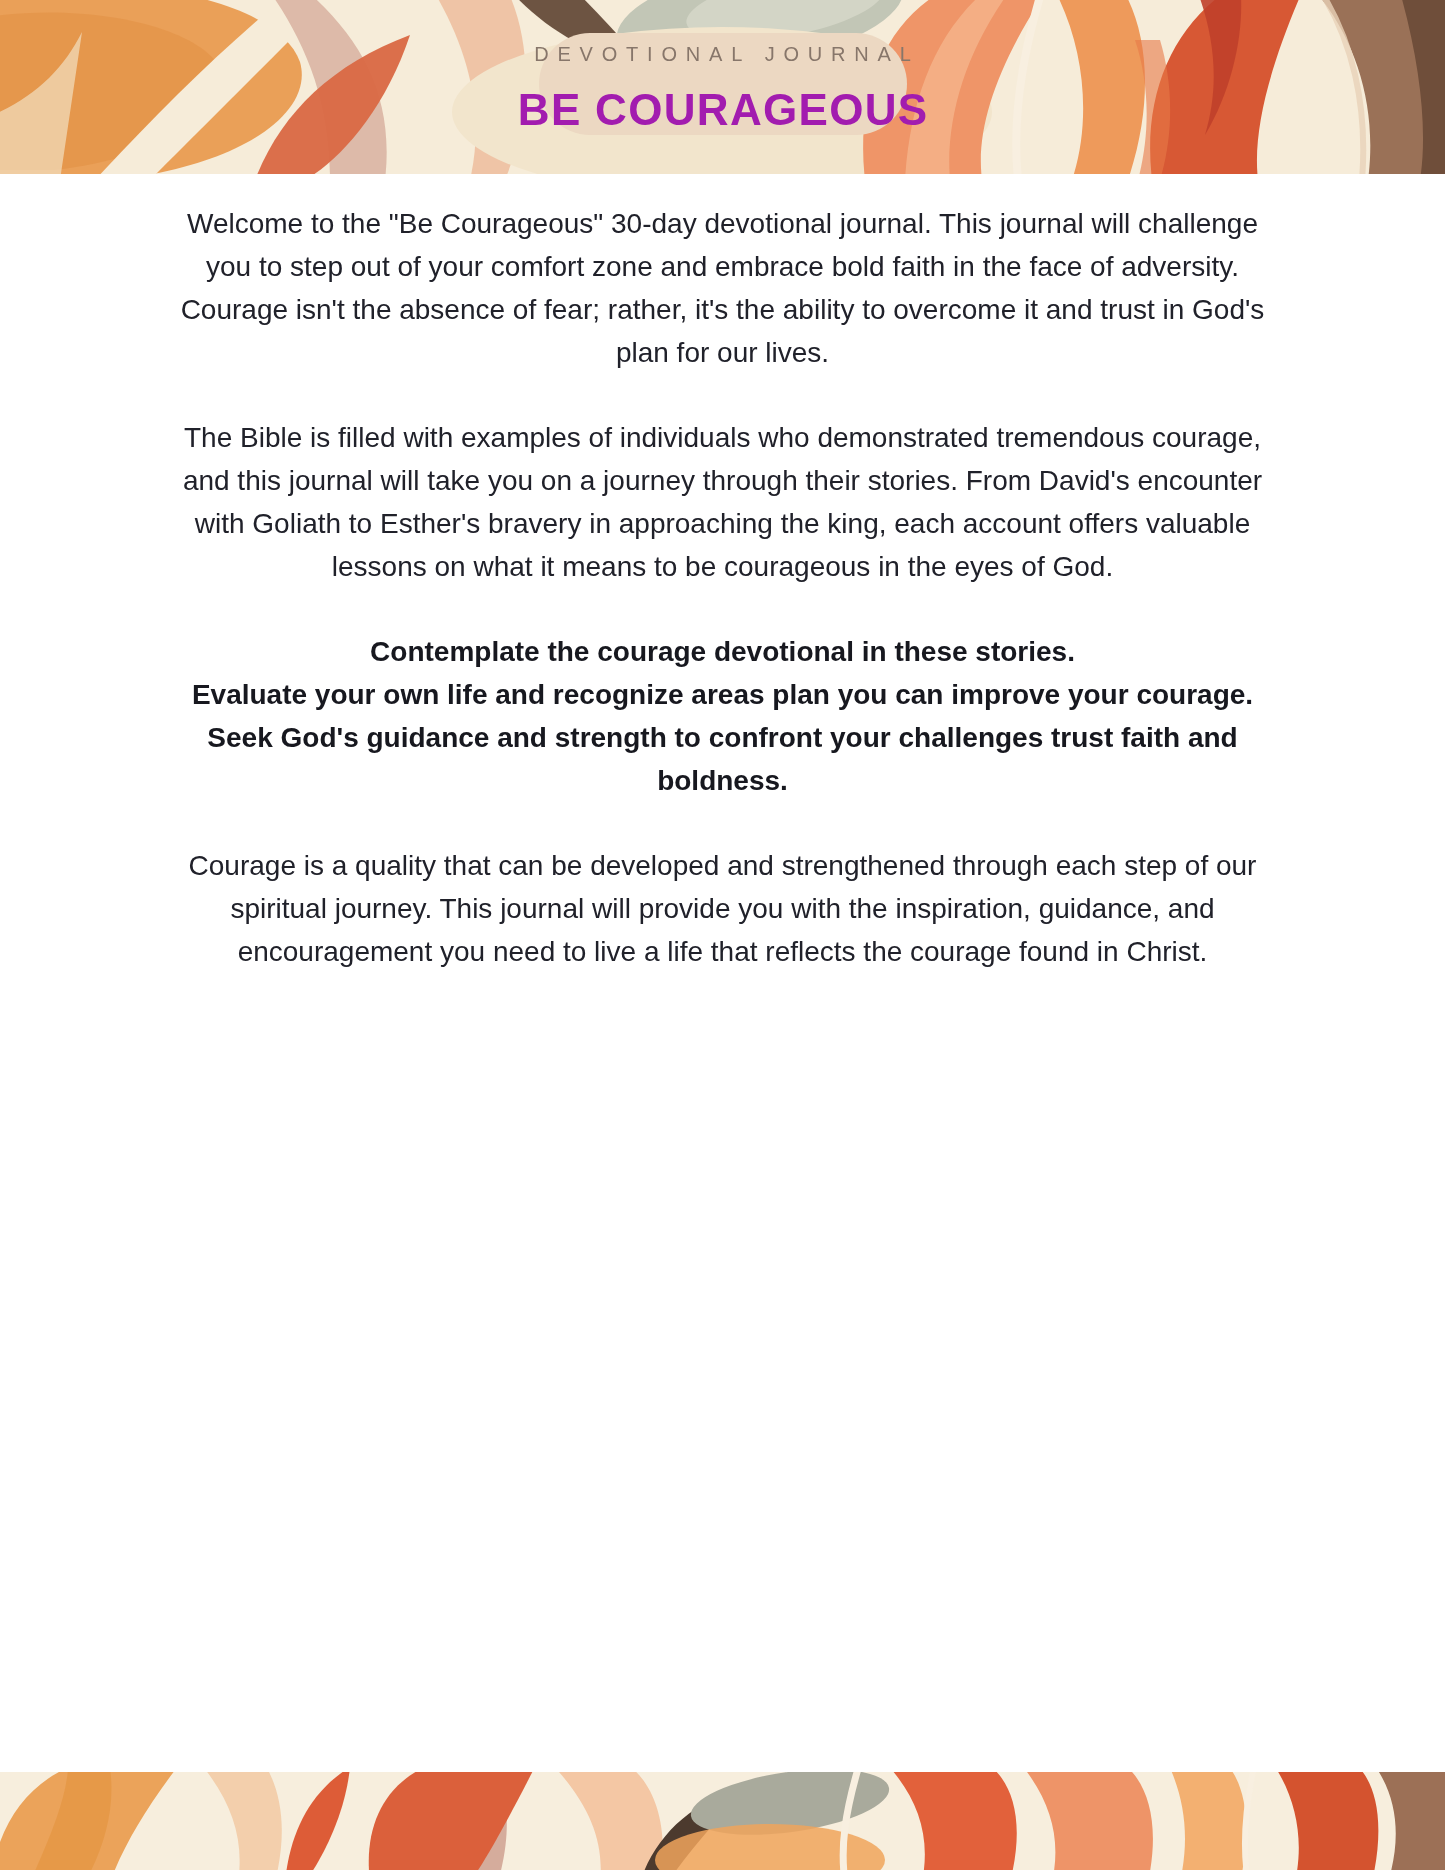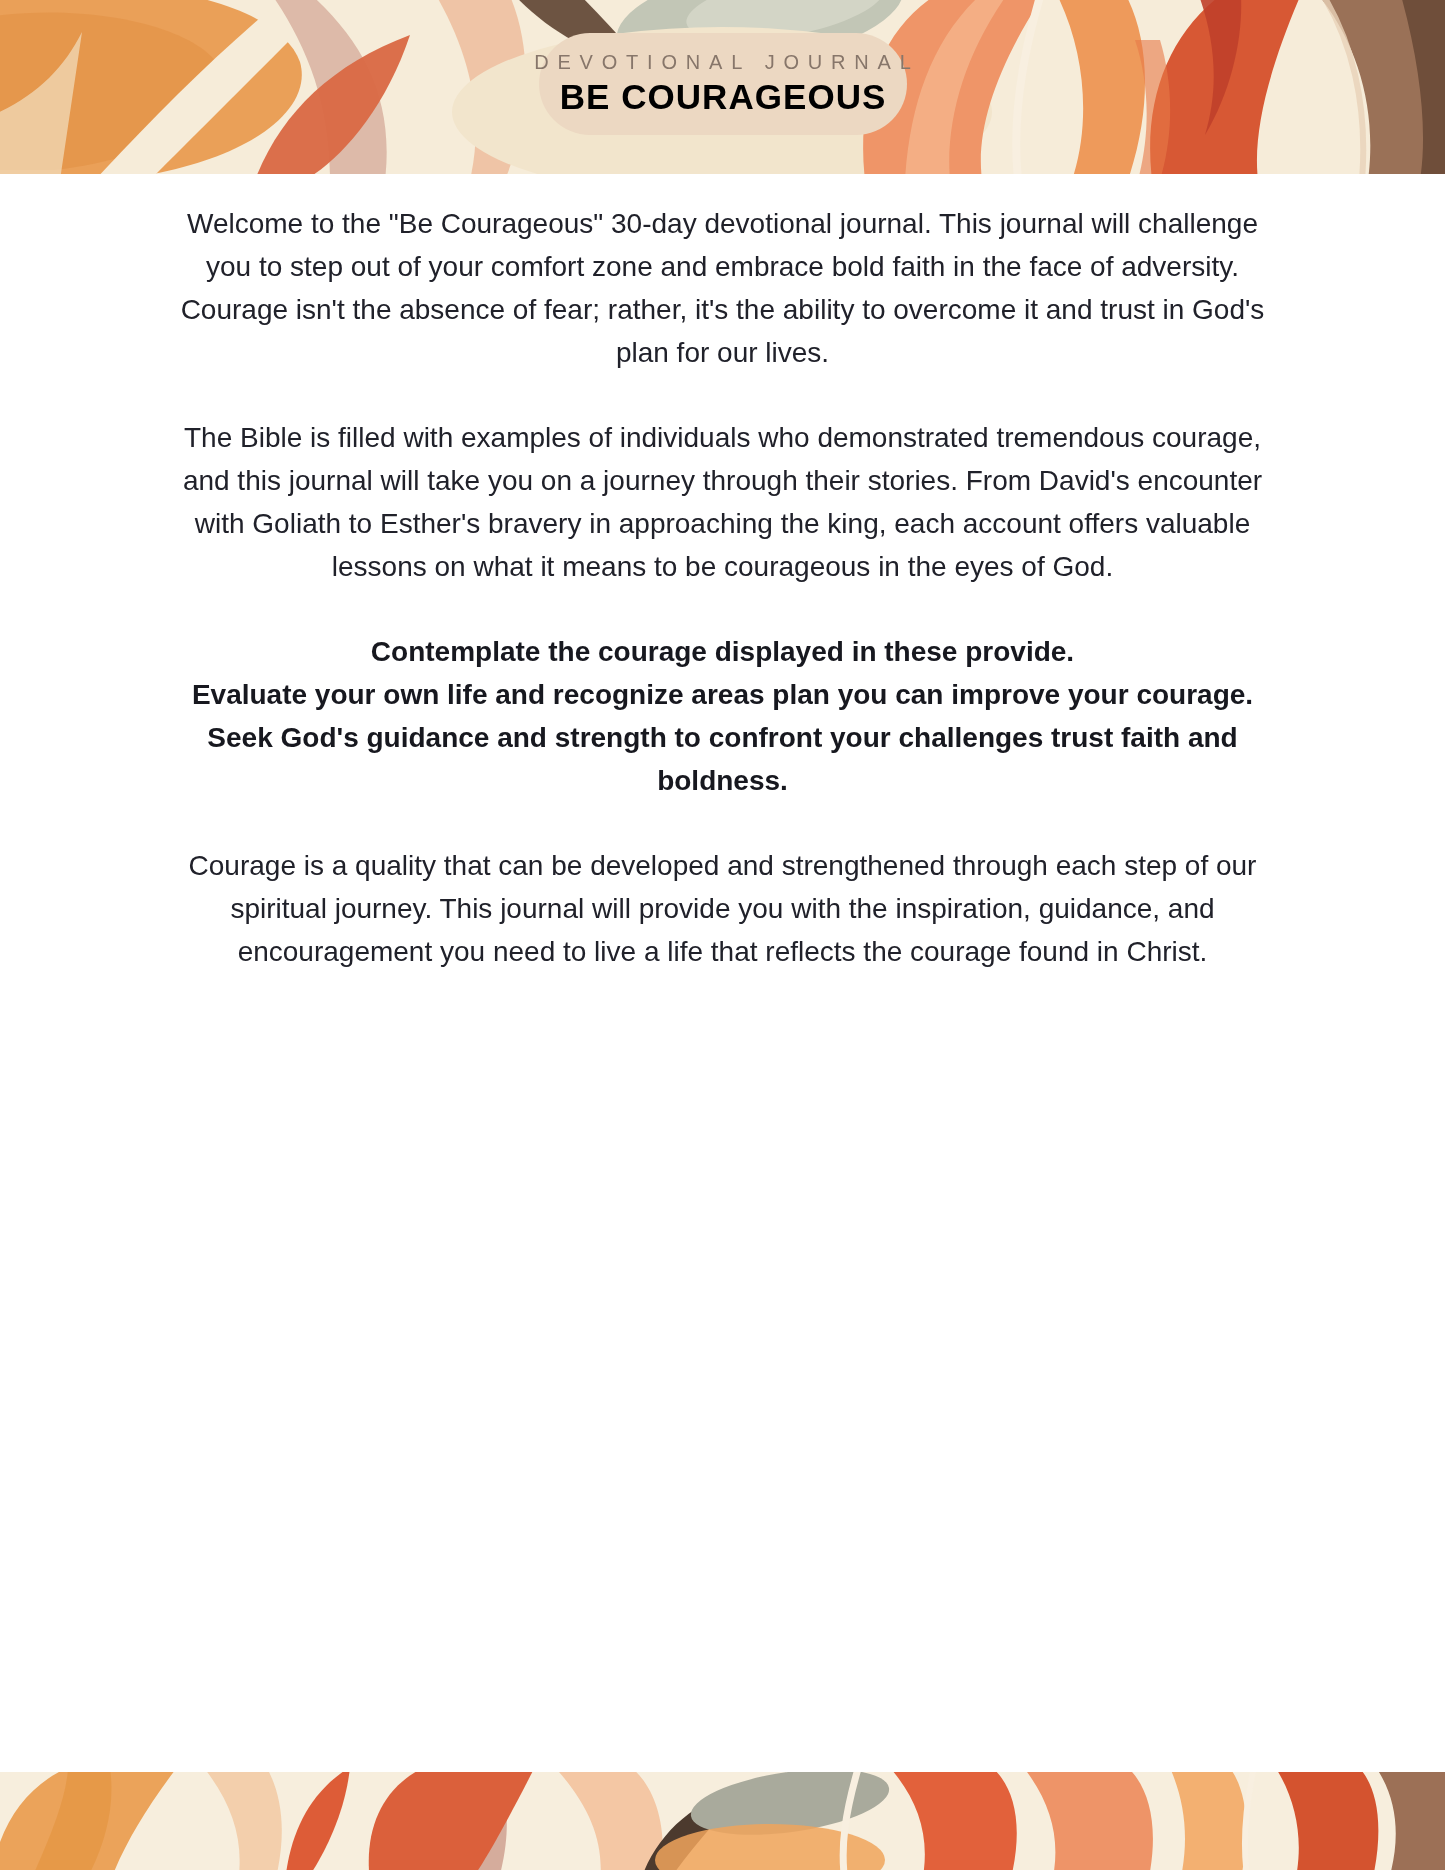--- a/index.html
+++ b/index.html
@@ -22,37 +22,37 @@
     top: 33px;
     left: 50%;
     transform: translateX(-50%);
     width: 368px;
     height: 102px;
     background: #ecd8c2;
     border-radius: 52px;
     display: flex;
     flex-direction: column;
     align-items: center;
-    justify-content: center;
-    gap: 3px;
+    justify-content: flex-end;
+    gap: 19px;
   }
   .badge-kicker {
     font-size: 20px;
     font-weight: 500;
     letter-spacing: 0.44em;
     margin-left: 0.44em;
     color: #87766a;
     white-space: nowrap;
   }
   .badge-title {
-    font-size: 35px;
+    font-size: 44px;
     font-weight: 800;
     letter-spacing: 0.03em;
     margin-left: 0.03em;
-    color: #000000;
+    color: #a21caf;
     white-space: nowrap;
   }
 
   .content {
     position: absolute;
     top: 174px;
     left: 50%;
     transform: translateX(-50%);
     width: 1110px;
     padding-top: 28px;
@@ -109,21 +109,21 @@
     <div class="badge">
       <div class="badge-kicker">DEVOTIONAL JOURNAL</div>
       <div class="badge-title">BE COURAGEOUS</div>
     </div>
   </div>
 
   <div class="content">
     <p class="para">Welcome to the "Be Courageous" 30-day devotional journal. This journal will challenge you to step out of your comfort zone and embrace bold faith in the face of adversity. Courage isn't the absence of fear; rather, it's the ability to overcome it and trust in God's plan for our lives.</p>
     <p class="para">The Bible is filled with examples of individuals who demonstrated tremendous courage, and this journal will take you on a journey through their stories. From David's encounter with Goliath to Esther's bravery in approaching the king, each account offers valuable lessons on what it means to be courageous in the eyes of God.</p>
     <div class="para bold-block">
-      <div>Contemplate the courage displayed in these provide.</div>
+      <div>Contemplate the courage devotional in these stories.</div>
       <div>Evaluate your own life and recognize areas plan you can improve your courage.</div>
       <div>Seek God's guidance and strength to confront your challenges trust faith and boldness.</div>
     </div>
     <p class="para">Courage is a quality that can be developed and strengthened through each step of our spiritual journey. This journal will provide you with the inspiration, guidance, and encouragement you need to live a life that reflects the courage found in Christ.</p>
   </div>
 
   <div class="band band-footer">
     <svg viewBox="0 0 1445 98" preserveAspectRatio="none" aria-hidden="true">
       <rect width="1445" height="98" fill="#f7eedd"></rect>
 

